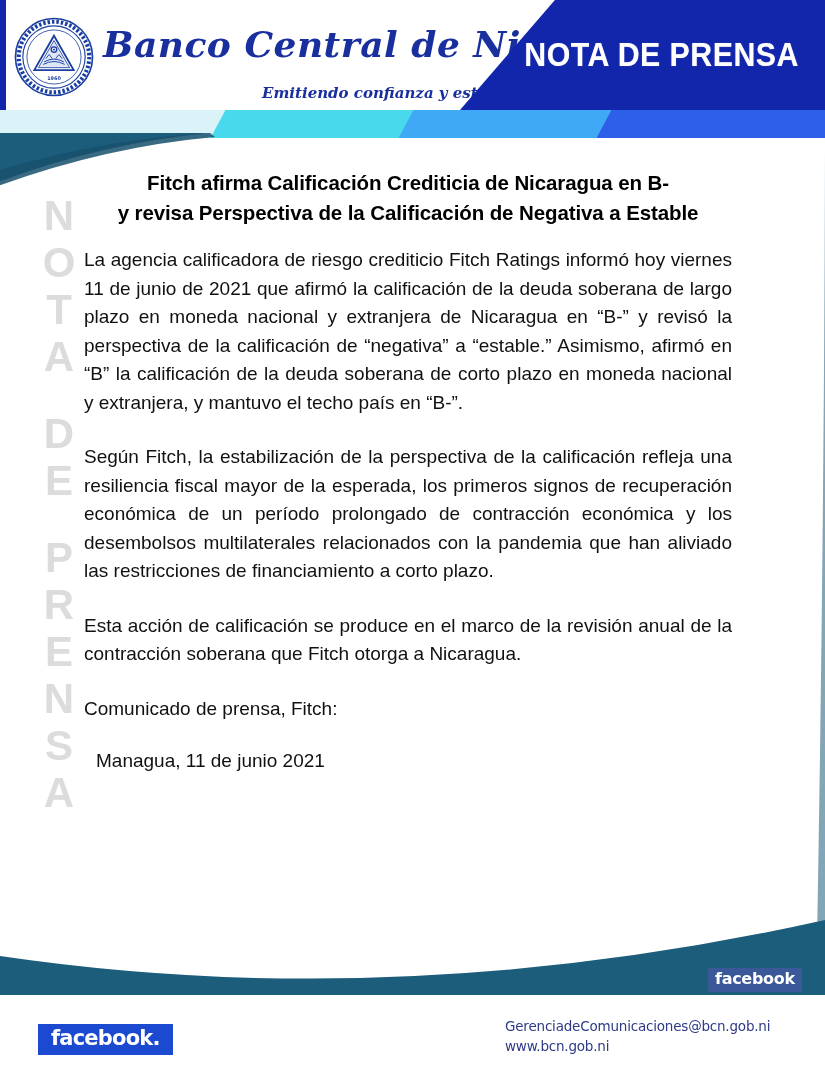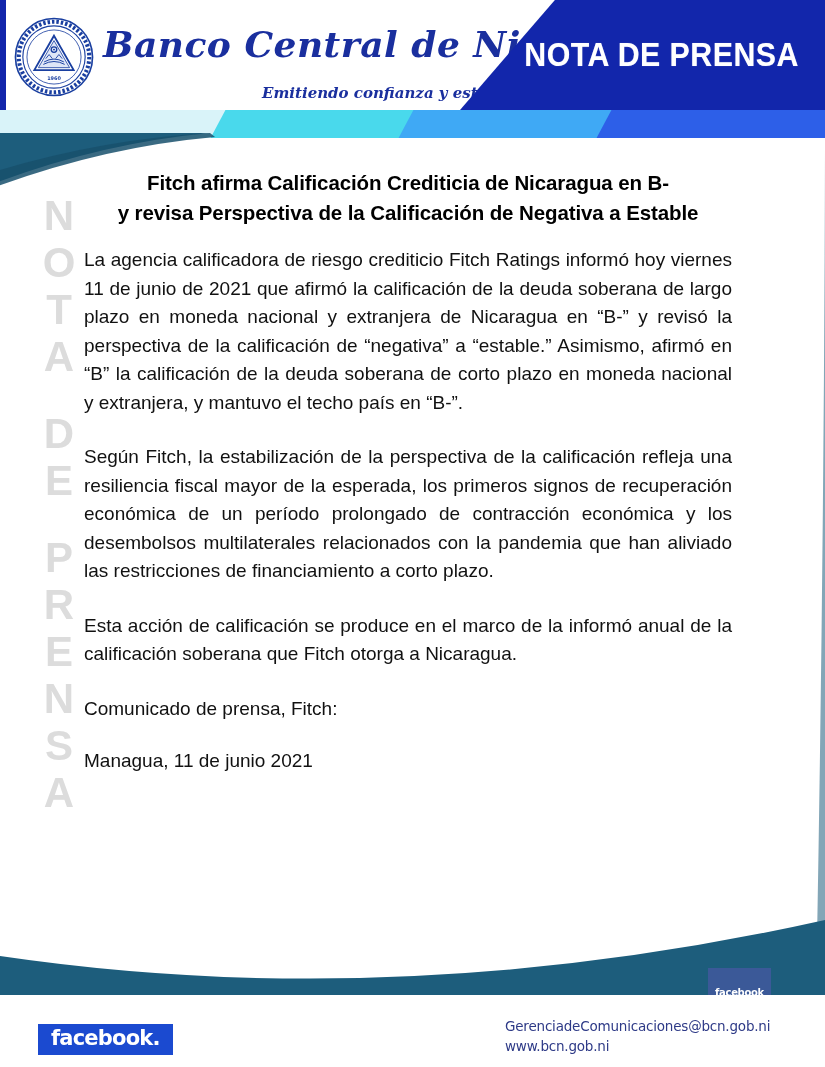--- a/index.html
+++ b/index.html
@@ -170,38 +170,38 @@
     color: #2a6ebb;
     text-decoration: underline;
     word-break: break-all;
     margin: 0 0 26px 0;
     text-align: left;
   }
   .date-line {
     font-size: 19px;
     line-height: 28px;
     color: #111;
-    margin: 0;
+    margin: 12px;
   }
 
   
   .footer {
     position: absolute;
     left: 0; top: 995px;
     width: 825px; height: 72px;
     background: #ffffff;
   }
   .fb-badge-small {
     position: absolute;
     left: 708px; top: 968px;
     background: #3b5998;
     color: #fff;
-    font-size: 10px;
-    font-weight: bold;
-    padding: 19px 7px 4px 7px;
+    font-size: 16px;
+    font-weight: bold;
+    padding: 1px 7px 4px 7px;
     letter-spacing: -0.3px;
     font-family: "DejaVu Sans", sans-serif;
   }
   .social-row {
     position: absolute;
     left: 38px; top: 1024px;
     display: flex;
     align-items: center;
     gap: 12px;
     flex-direction: column;
@@ -325,21 +325,21 @@
 </div>
 
 <div class="content">
   <h1 class="doc-title">
     <span>Fitch afirma Calificación Crediticia de Nicaragua en B-</span>
     <span class="line2">y revisa Perspectiva de la Calificación de Negativa a Estable</span>
   </h1>
 
   <p class="para">La agencia calificadora de riesgo crediticio Fitch Ratings informó hoy viernes 11 de junio de 2021 que afirmó la calificación de la deuda soberana de largo plazo en moneda nacional y extranjera de Nicaragua en “B-” y revisó la perspectiva de la calificación de “negativa” a “estable.” Asimismo, afirmó en “B” la calificación de la deuda soberana de corto plazo en moneda nacional y extranjera, y mantuvo el techo país en “B-”.</p>
   <p class="para">Según Fitch, la estabilización de la perspectiva de la calificación refleja una resiliencia fiscal mayor de la esperada, los primeros signos de recuperación económica de un período prolongado de contracción económica y los desembolsos multilaterales relacionados con la pandemia que han aliviado las restricciones de financiamiento a corto plazo.</p>
-  <p class="para">Esta acción de calificación se produce en el marco de la informó anual de la calificación soberana que Fitch otorga a Nicaragua.</p>
+  <p class="para">Esta acción de calificación se produce en el marco de la revisión anual de la contracción soberana que Fitch otorga a Nicaragua.</p>
   <p class="para last">Comunicado de prensa, Fitch:</p>
 
 
   <p class="date-line">Managua, 11 de junio 2021</p>
 </div>
 
 <div class="fb-badge-small">facebook</div>
 
 <div class="stripe-band" style="top:995px; height:26px;">
   <div class="stripe" style="left:-40px; width:220px; height:26px; background:#2d5fe8;"></div>

